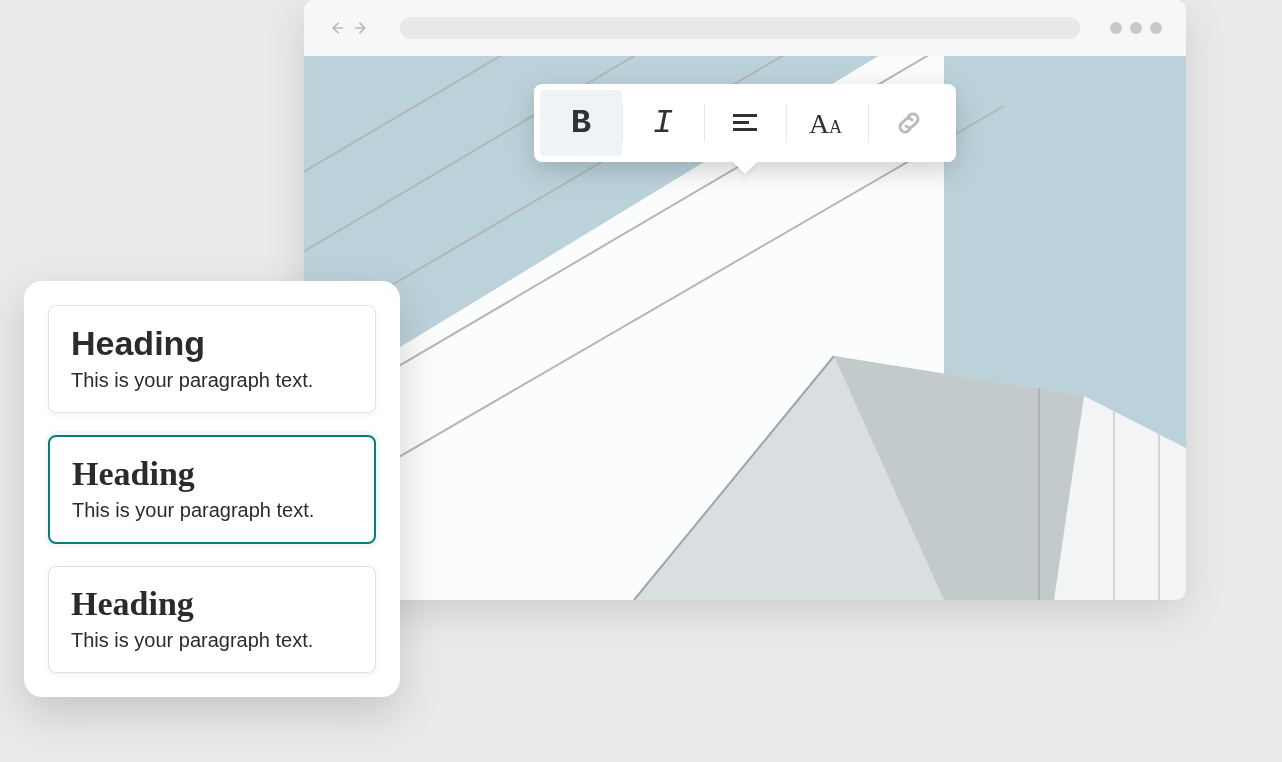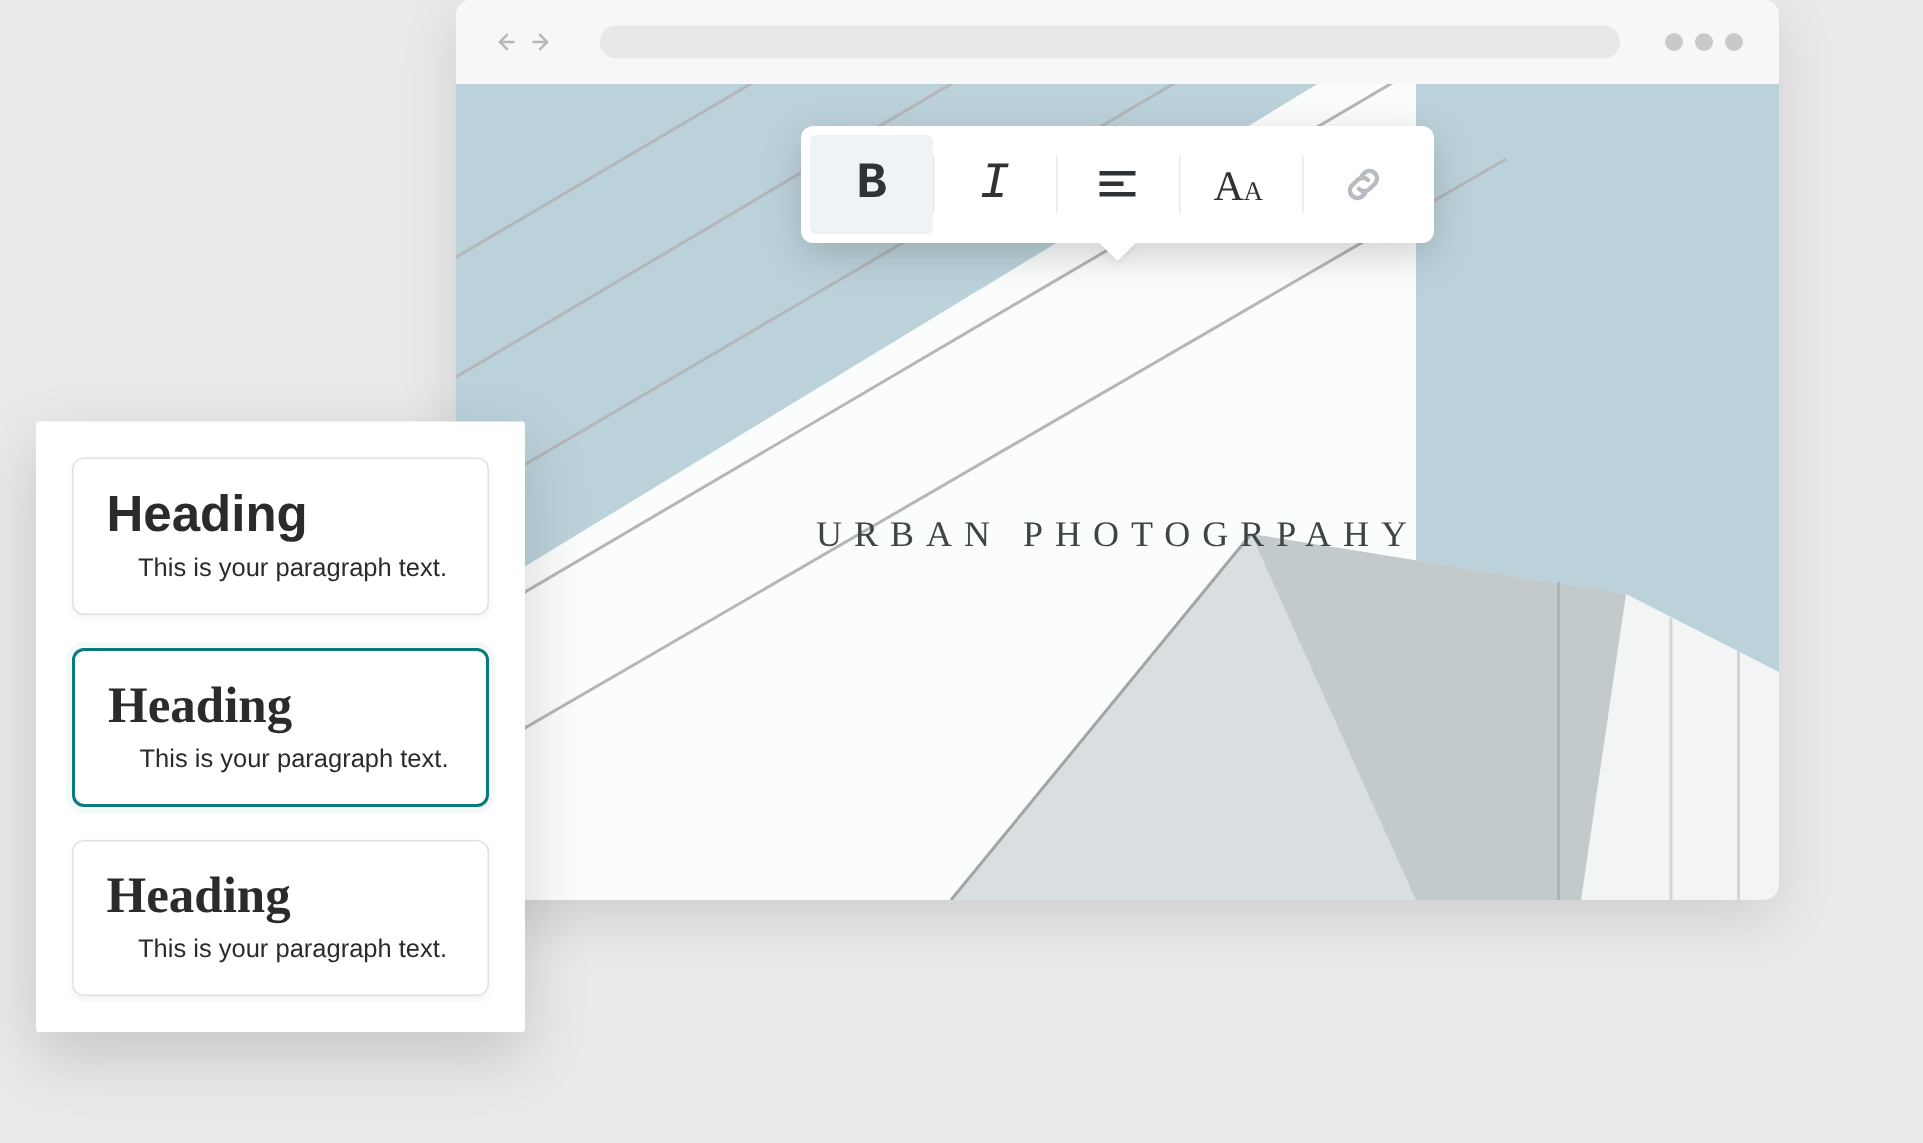--- a/index.html
+++ b/index.html
@@ -141,23 +141,23 @@
     font-size: 34px;
     color: #2f3336;
   }
   .tool-label-serif.italic { font-style: italic; font-weight: 400; }
 
   
   .picker {
     position: absolute;
     left: 24px;
     top: 281px;
-    width: 326px;
-    background: #fff;
-    border-radius: 2px;
+    width: 376px;
+    background: #fff;
+    border-radius: 18px;
     box-shadow: 0 16px 44px rgba(0,0,0,0.16);
     padding: 24px;
     display: flex;
     flex-direction: column;
     gap: 22px;
   }
   .picker-card {
     border: 1px solid #e2e2e2;
     border-radius: 8px;
     padding: 18px 22px 20px 22px;
@@ -171,24 +171,23 @@
   .picker-card:not(.selected) {
     box-shadow: 0 2px 6px rgba(0,0,0,0.06);
   }
   .card-heading {
     font-size: 34px;
     font-weight: 800;
     color: #2b2b2b;
     margin-bottom: 6px;
   }
   .card-para {
-    font-size: 17px;
+    font-size: 20px;
     color: #2b2b2b;
     font-weight: 400;
-    margin-left: 21px;
   }
   .font-rounded { font-family: "Arial Rounded MT Bold", "Helvetica Rounded", Arial, sans-serif; font-weight: 900; }
   .font-slab { font-family: Georgia, "Times New Roman", serif; font-weight: 900; }
   .font-serif-contrast { font-family: "Didot", "Bodoni MT", Georgia, serif; font-weight: 800; }
 </style>
 </head>
 <body>
 
 <div class="browser">
   <div class="browser-top">
@@ -255,21 +254,20 @@
         </svg>
       </div>
       <div class="tool-btn">
         <svg viewBox="0 0 32 32">
           <path d="M13 19a5 5 0 0 0 7 0l4-4a5 5 0 0 0-7-7l-2 2" fill="none" stroke="#b8bcc0" stroke-width="3" stroke-linecap="round"></path>
           <path d="M19 13a5 5 0 0 0-7 0l-4 4a5 5 0 0 0 7 7l2-2" fill="none" stroke="#b8bcc0" stroke-width="3" stroke-linecap="round"></path>
         </svg>
       </div>
     </div>
 
-    <div class="hero-sub">URBAN PHOTOGRPAHY</div>
   </div>
 </div>
 
 <div class="picker">
   <div class="picker-card">
     <div class="card-heading font-rounded">Heading</div>
     <div class="card-para">This is your paragraph text.</div>
   </div>
   <div class="picker-card selected">
     <div class="card-heading font-slab">Heading</div>

